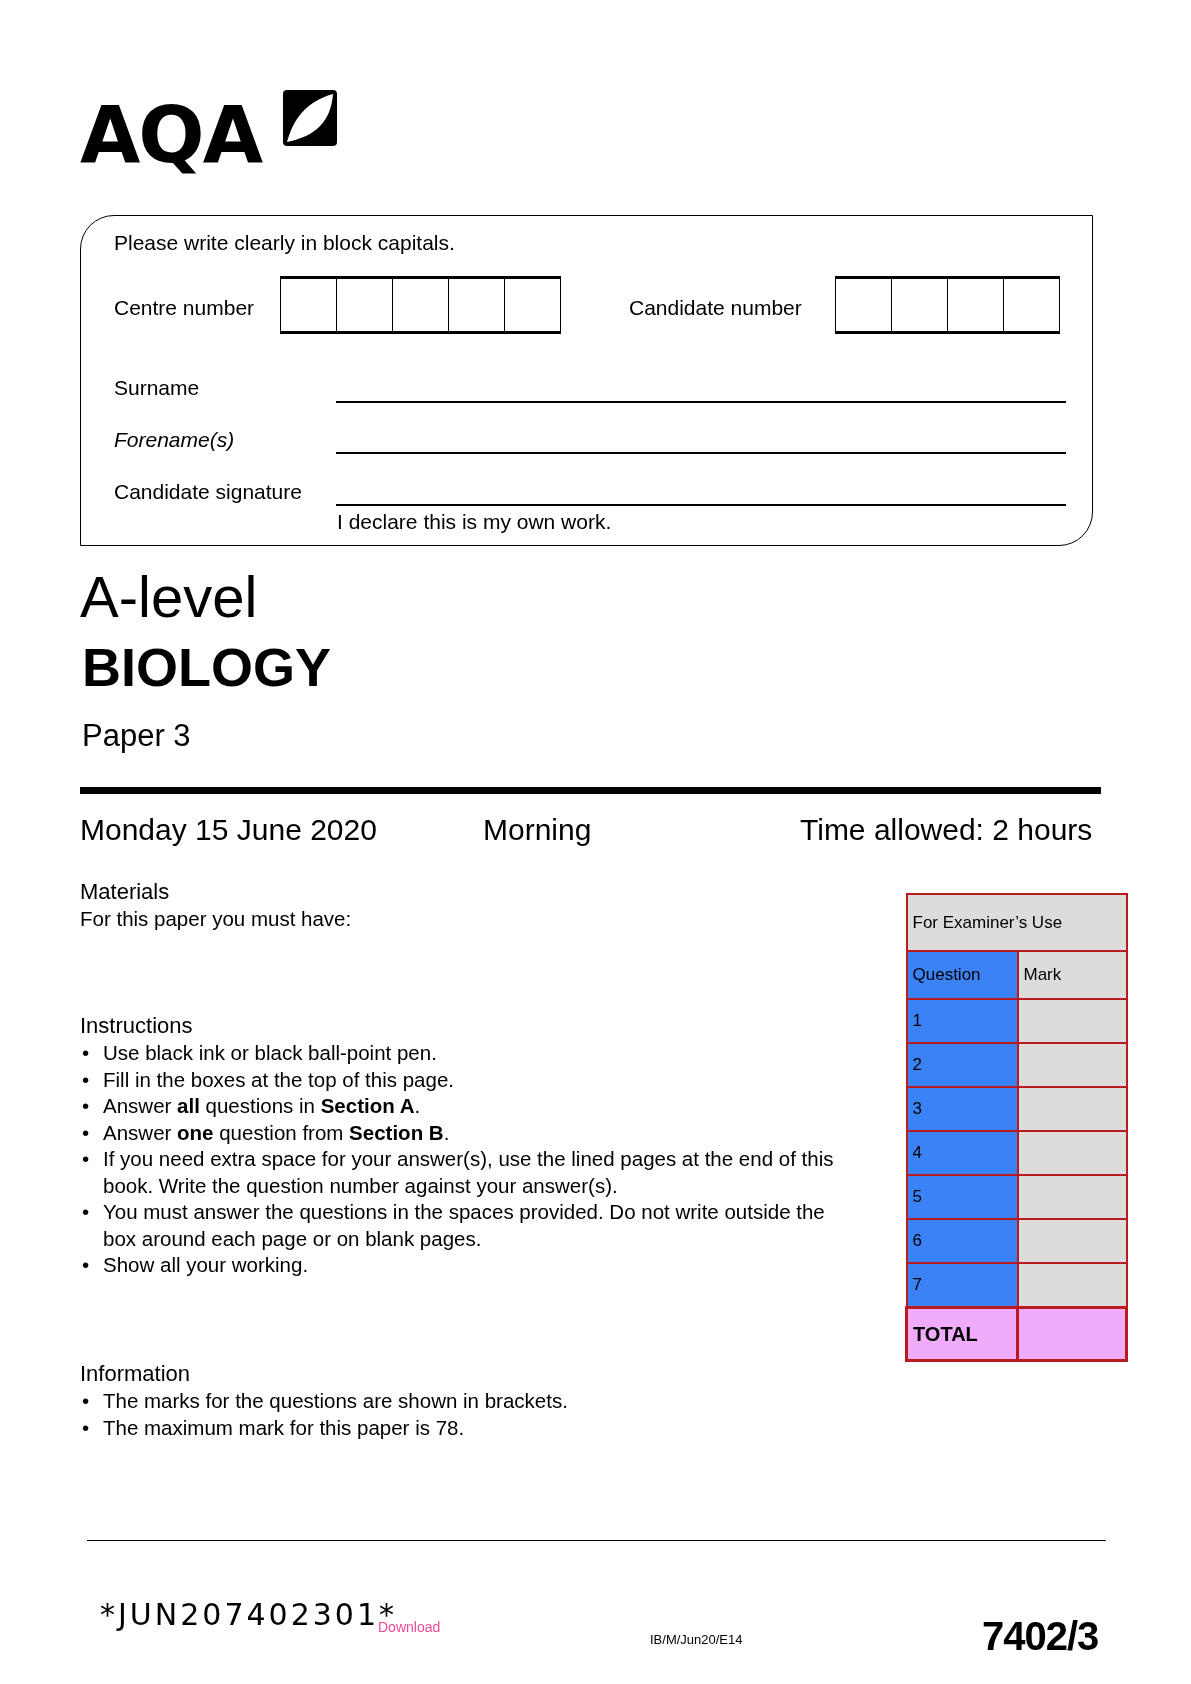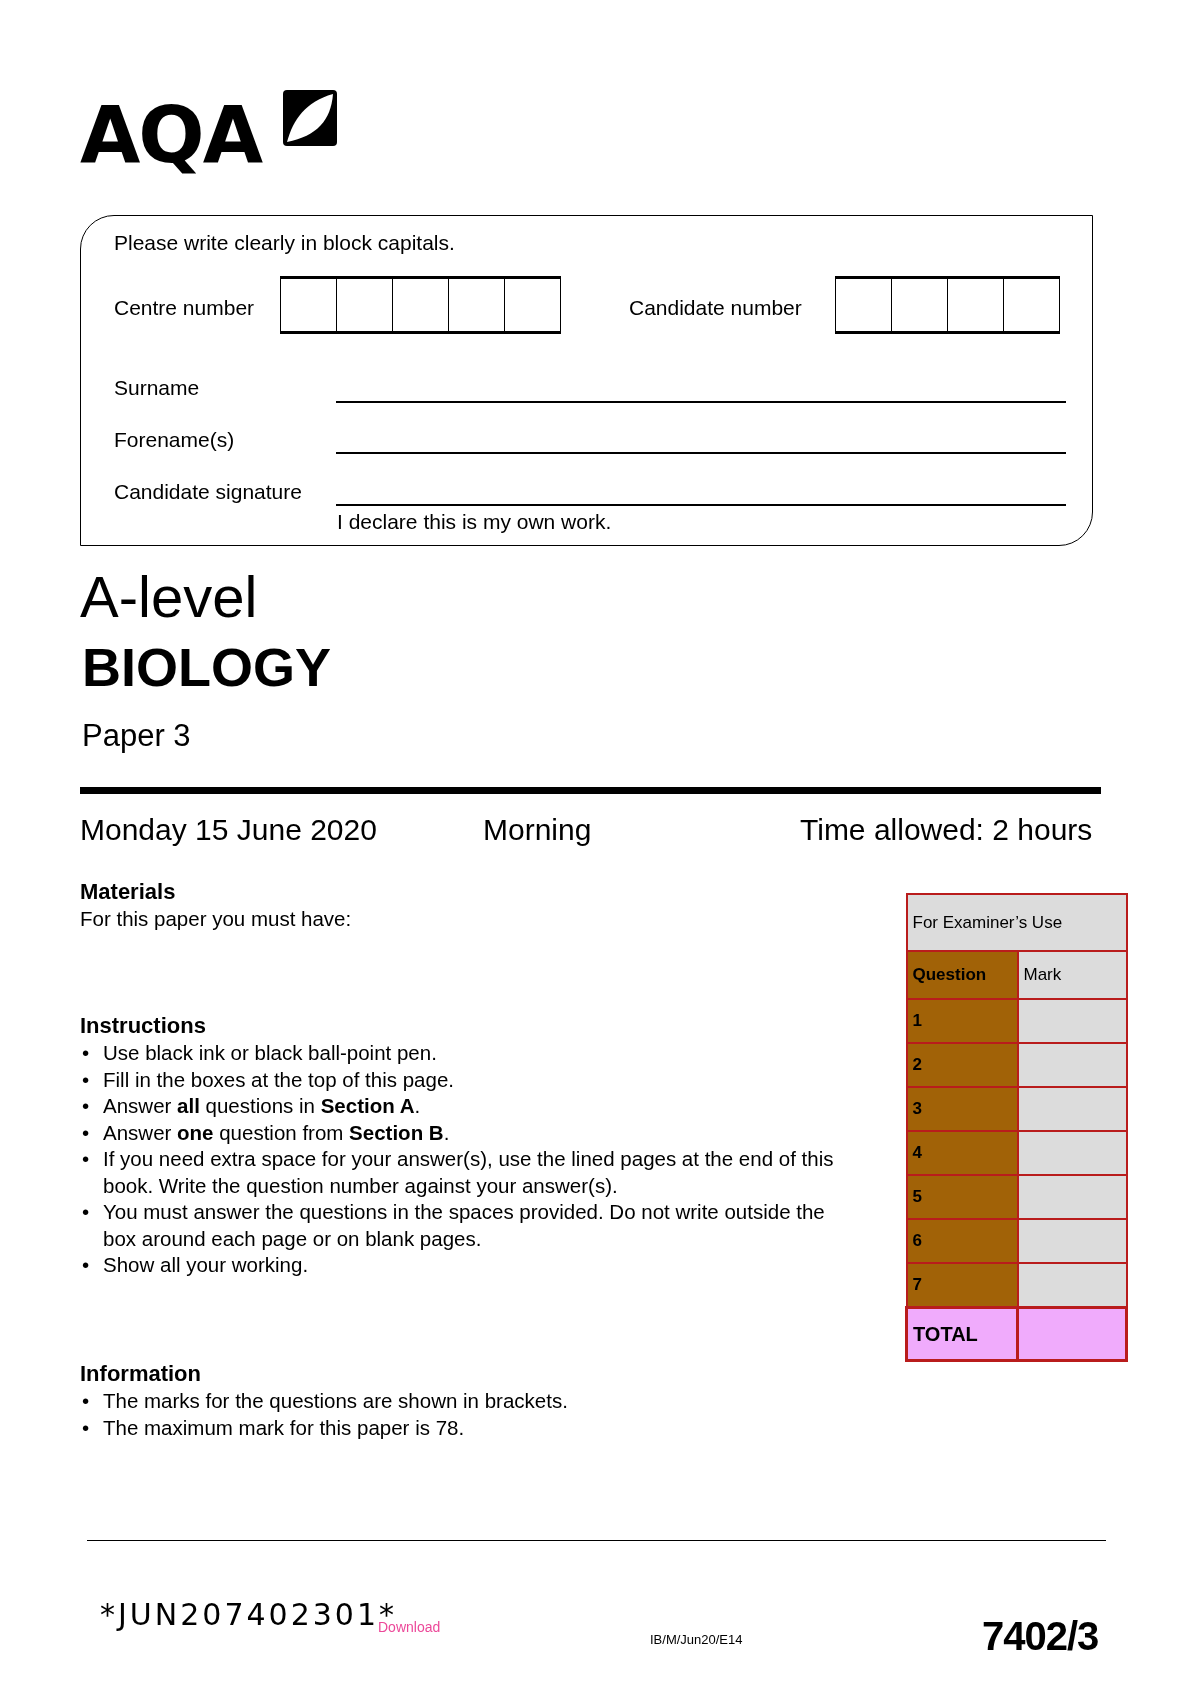--- a/index.html
+++ b/index.html
@@ -23,31 +23,31 @@
   .line { position:absolute; height:0; border-top:2.5px solid #000; }
 
   
   #alevel { left:80px; top:568px; font-size:58px; line-height:1; }
   #biology { left:82px; top:640px; font-size:54px; font-weight:bold; line-height:1; }
   #paper { left:82px; top:720px; font-size:31px; line-height:1; }
   #rule { left:80px; top:787px; width:1021px; height:7px; background:#000; }
   .meta { top:815px; font-size:30px; line-height:1; }
 
   
-  .sec-h { font-size:22px; font-weight:bold; position:absolute; left:80px; line-height:1; }
+  .sec-h { font-size:22px; font-weight:normal; position:absolute; left:80px; line-height:1; }
   .txt { font-size:20.5px; position:absolute; left:80px; line-height:26.5px; }
   ul.bul { list-style:none; margin:0; padding:0; position:absolute; left:80px; font-size:20.5px; line-height:26.5px; }
   ul.bul li { position:relative; padding-left:23px; }
   ul.bul li::before { content:"\2022"; position:absolute; left:2px; top:0; }
 
   
   #exam { left:905px; top:893px; border-collapse:collapse; }
   #exam td { border:2px solid #b91c1c; font-size:17px; padding:5px; }
   #exam .hdr { background:#dcdcdc; height:45px; width:196px; }
-  #exam .qcol { width:99px; background:#a16207; height:32px;font-weight:bold; }
+  #exam .qcol { width:99px; background:#3b82f6; height:32px; }
   #exam .mcol { width:97px; background:#dcdcdc; }
   #exam .colhdr td { height:36px; }
   #exam .total td { border-width:3px; background:#f0abfc; height:40px; font-weight:bold; font-size:20px; }
 
   
   #footrule { left:87px; top:1540px; width:1019px; height:0; border-top:1.5px solid #000; }
   #barcode { left:100px; top:1600px; font-family:"DejaVu Sans", sans-serif; font-size:30px; letter-spacing:3px; line-height:1; }
   #watermark { left:378px; top:1620px; font-size:14px; color:#ec4899; line-height:1; }
   #ref { left:650px; top:1633px; font-size:13px; line-height:1; }
   #code { left:982px; top:1616px; font-size:40px; font-weight:bold; line-height:1; letter-spacing:-1px; }
@@ -79,21 +79,21 @@
   <div class="boxes" style="left:754px; top:60px;">
     <div class="cell"></div>
     <div class="cell"></div>
     <div class="cell"></div>
     <div class="cell"></div>
   </div>
 
   <span class="lbl" style="left:33px; top:160px;">Surname</span>
   <div class="line" style="left:255px; top:185px; width:730px;"></div>
 
-  <span class="lbl" style="left:33px; top:212px;">Forename(s)</span>
+  <span class="lbl" style="left:33px; top:212px;font-style:italic;">Forename(s)</span>
   <div class="line" style="left:255px; top:236px; width:730px;"></div>
 
   <span class="lbl" style="left:33px; top:264px;">Candidate signature</span>
   <div class="line" style="left:255px; top:288px; width:730px;"></div>
 
   <span class="lbl" style="left:256px; top:294px; font-size:21px;">I declare this is my own work.</span>
 </div>
 
 <div id="alevel" class="abs">A-level</div>
 <div id="biology" class="abs">BIOLOGY</div>

